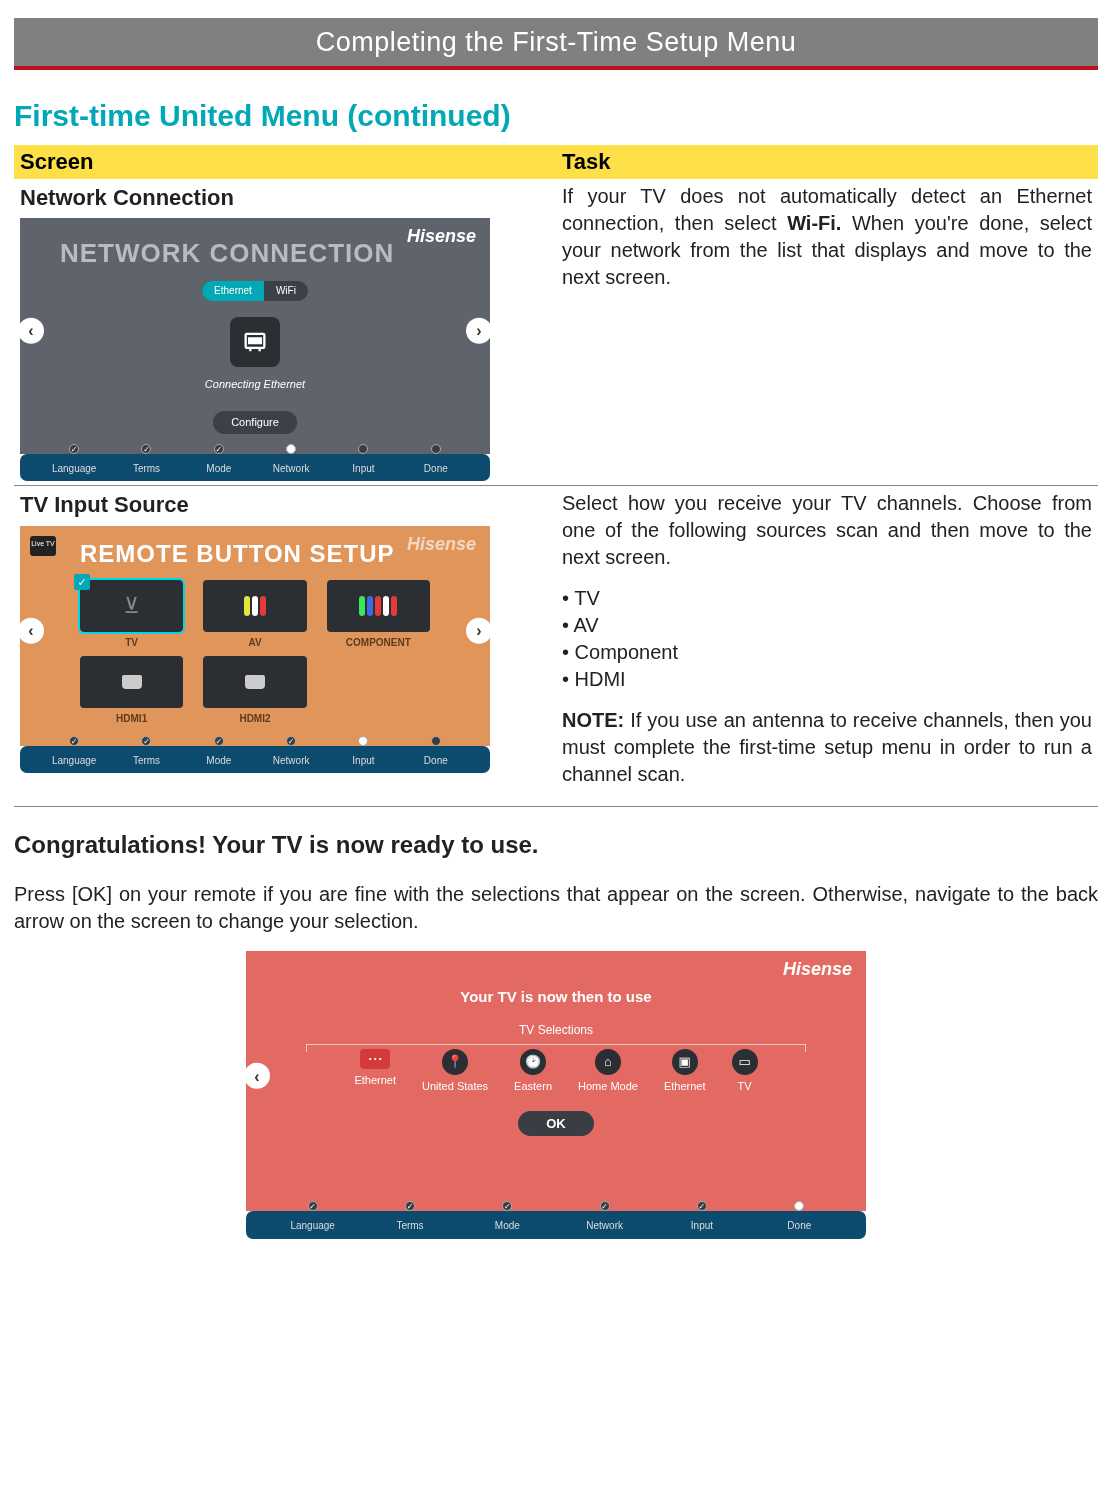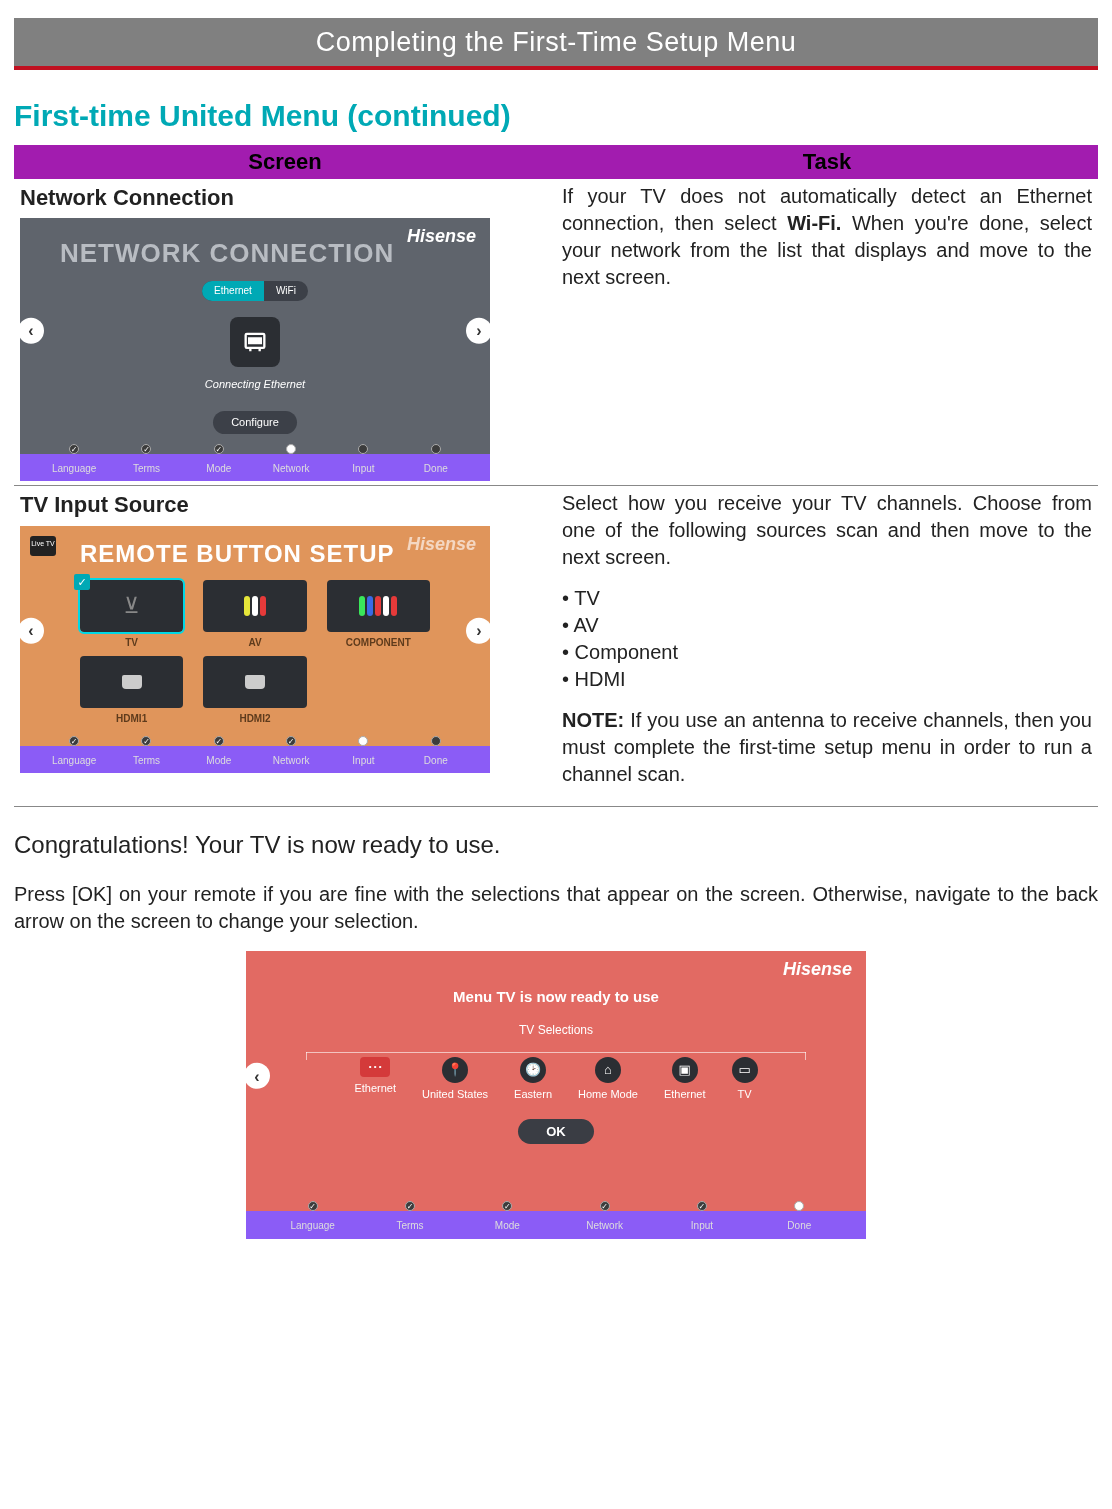--- a/index.html
+++ b/index.html
@@ -2,39 +2,39 @@
 <html><head>
 <meta charset="utf-8">
 <style>
   * { box-sizing: border-box; margin: 0; padding: 0; }
   body { font-family: Arial, Helvetica, sans-serif; background: #fff; color: #222; width: 1112px; margin: 0 auto; padding: 0 14px; font-size: 20px; line-height: 1.35; }
   .top-area { }
   .page-header { background: #808080; color: #fff; font-size: 27px; font-weight: normal; text-align: center; padding: 6px 0; margin: 18px 0 0; letter-spacing: 0.5px; }
   .red-rule { height: 4px; background: #c01020; margin-bottom: 26px; }
   .section-title { color: #00a9b5; font-size: 30px; font-weight: bold; margin: 24px 0 8px; }
   table.tasks { width: 100%; border-collapse: collapse; }
-  table.tasks th { background: #a21caf; color: #000; text-align: center; font-size: 22px; font-weight: bold; padding: 2px 6px; }
+  table.tasks th { background: #fde047; color: #000; text-align: left; font-size: 22px; font-weight: bold; padding: 2px 6px; }
   table.tasks td { vertical-align: top; padding: 4px 6px; border-bottom: 1px solid #888; }
   table.tasks td:first-child { width: 50%; margin-top: 40px; }
   .screen-label { font-weight: bold; font-size: 22px; margin-bottom: 6px; }
   .task-text { text-align: justify; }
   .task-text p { margin-bottom: 14px; }
   .task-text .note-label { font-weight: bold; }
   .task-text ul { list-style: none; padding: 0; margin: 0 0 14px; }
   .task-text ul li::before { content: "• "; }
 
   
   .tv-screen { width: 470px; position: relative; color: #fff; font-family: Arial, sans-serif; }
   .tv-brand { position: absolute; top: 6px; right: 14px; font-style: italic; font-weight: bold; font-size: 18px; color: #fff; }
   .nav-arrow { position: absolute; top: 50%; transform: translateY(-70%); width: 26px; height: 26px; background: #fff; border-radius: 50%; display: flex; align-items: center; justify-content: center; color: #333; font-size: 16px; font-weight: bold; }
   .nav-arrow.left { left: -2px; }
   .nav-arrow.right { right: -2px; }
 
   
-  .progress-bar { background: #8b5cf6; padding: 8px 0 6px; }
+  .progress-bar { background: #0c4a6e; padding: 8px 0 6px; border-radius: 7px; }
   .progress-steps { display: flex; justify-content: space-around; font-size: 10px; color: #ddd; padding: 0 18px; }
   .progress-step { position: relative; text-align: center; flex: 1; }
   .progress-step .mark { position: absolute; top: -18px; left: 50%; transform: translateX(-50%); width: 10px; height: 10px; border-radius: 50%; border: 1px solid #aaa; background: #3c3c3c; font-size: 8px; line-height: 9px; color: #fff; }
   .progress-step .mark.check::after { content: "✓"; }
   .progress-step .mark.dot { background: #fff; }
 
   
   .screen-net .body { background: #5f646c; padding: 18px 40px 20px; text-align: center; position: relative; min-height: 220px; }
   .screen-net .title { font-size: 26px; font-weight: bold; color: #b8bcc2; text-align: left; letter-spacing: 1px; }
   .toggle { display: inline-flex; background: #3c4048; border-radius: 16px; overflow: hidden; margin: 10px auto 10px; font-size: 10px; }
@@ -57,30 +57,30 @@
   .input-tile .lbl { font-size: 10px; color: #5e3b1c; font-weight: bold; margin-top: 4px; }
   .jack { width: 6px; height: 20px; border-radius: 3px; margin: 0 1px; display: inline-block; }
   .hdmi-plug { width: 20px; height: 14px; background: #ccc; border-radius: 2px 2px 4px 4px; position: relative; }
   .antenna-ic { color: #888; font-size: 22px; }
 
   
   .screen-congrats { width: 620px; margin: 10px auto 0; }
   .screen-congrats .body { background: #e26a63; padding: 30px 40px 18px; position: relative; text-align: center; min-height: 260px; }
   .screen-congrats .title { font-size: 30px; font-weight: bold; color: #fff; letter-spacing: 1px; }
   .screen-congrats .subtitle { font-size: 15px; font-weight: bold; color: #fff; margin: 6px 0 14px; }
-  .screen-congrats .selections-label { font-size: 12px; color: #fff; margin-bottom: 14px; }
+  .screen-congrats .selections-label { font-size: 12px; color: #fff; margin-bottom: 6px; }
   .selections-row { display: flex; justify-content: center; gap: 26px; border-top: 1px solid rgba(255,255,255,0.6); padding-top: 4px; margin: 0 20px 14px; position: relative; }
   .selections-row::before, .selections-row::after { content: ""; position: absolute; top: -1px; width: 1px; height: 8px; background: rgba(255,255,255,0.6); }
   .selections-row::before { left: 0; } .selections-row::after { right: 0; }
   .sel-item { text-align: center; font-size: 11px; color: #fff; }
   .sel-item .ic { width: 26px; height: 26px; background: #2b2e33; border-radius: 50%; margin: 0 auto 4px; display: flex; align-items: center; justify-content: center; font-size: 13px; color: #fff; }
   .sel-item .ic.red { background: #d43a3a; border-radius: 4px; width: 30px; height: 20px; font-size: 8px; }
   .ok-btn { display: inline-block; background: #3a3d44; color: #fff; font-weight: bold; font-size: 13px; padding: 4px 28px; border-radius: 16px; text-align: center; }
 
-  .congrats-heading { font-size: 24px; font-weight: normal; margin: 22px 0 20px; }
+  .congrats-heading { font-size: 24px; font-weight: bold; margin: 22px 0 20px; }
   .body-para { text-align: justify; margin-bottom: 16px; }
 </style>
 </head>
 <body>
 
 <div class="top-area">
   <div class="page-header">Completing the First-Time Setup Menu</div>
   <div class="red-rule"></div>
 </div>
 
@@ -207,21 +207,21 @@
   </tr>
 </tbody>
   </table>
 
 <div class="congrats-heading">Congratulations! Your TV is now ready to use.</div>
 <p class="body-para">Press [OK] on your remote if you are fine with the selections that appear on the screen. Otherwise, navigate to the back arrow on the screen to change your selection.</p>
 
 <div class="tv-screen screen-congrats">
   <div class="body">
     <div class="tv-brand">Hisense</div>
-    <div class="subtitle">Menu TV is now ready to use</div>
+    <div class="subtitle">Your TV is now then to use</div>
     <div class="selections-label">TV Selections</div>
     <div class="selections-row">
       <div class="sel-item"><div class="ic red">• • •</div><span>Ethernet</span></div>
       <div class="sel-item"><div class="ic">📍</div><span>United States</span></div>
       <div class="sel-item"><div class="ic">🕑</div><span>Eastern</span></div>
       <div class="sel-item"><div class="ic">⌂</div><span>Home Mode</span></div>
       <div class="sel-item"><div class="ic">▣</div><span>Ethernet</span></div>
       <div class="sel-item"><div class="ic">▭</div><span>TV</span></div>
     </div>
     <div class="ok-btn">OK</div>

